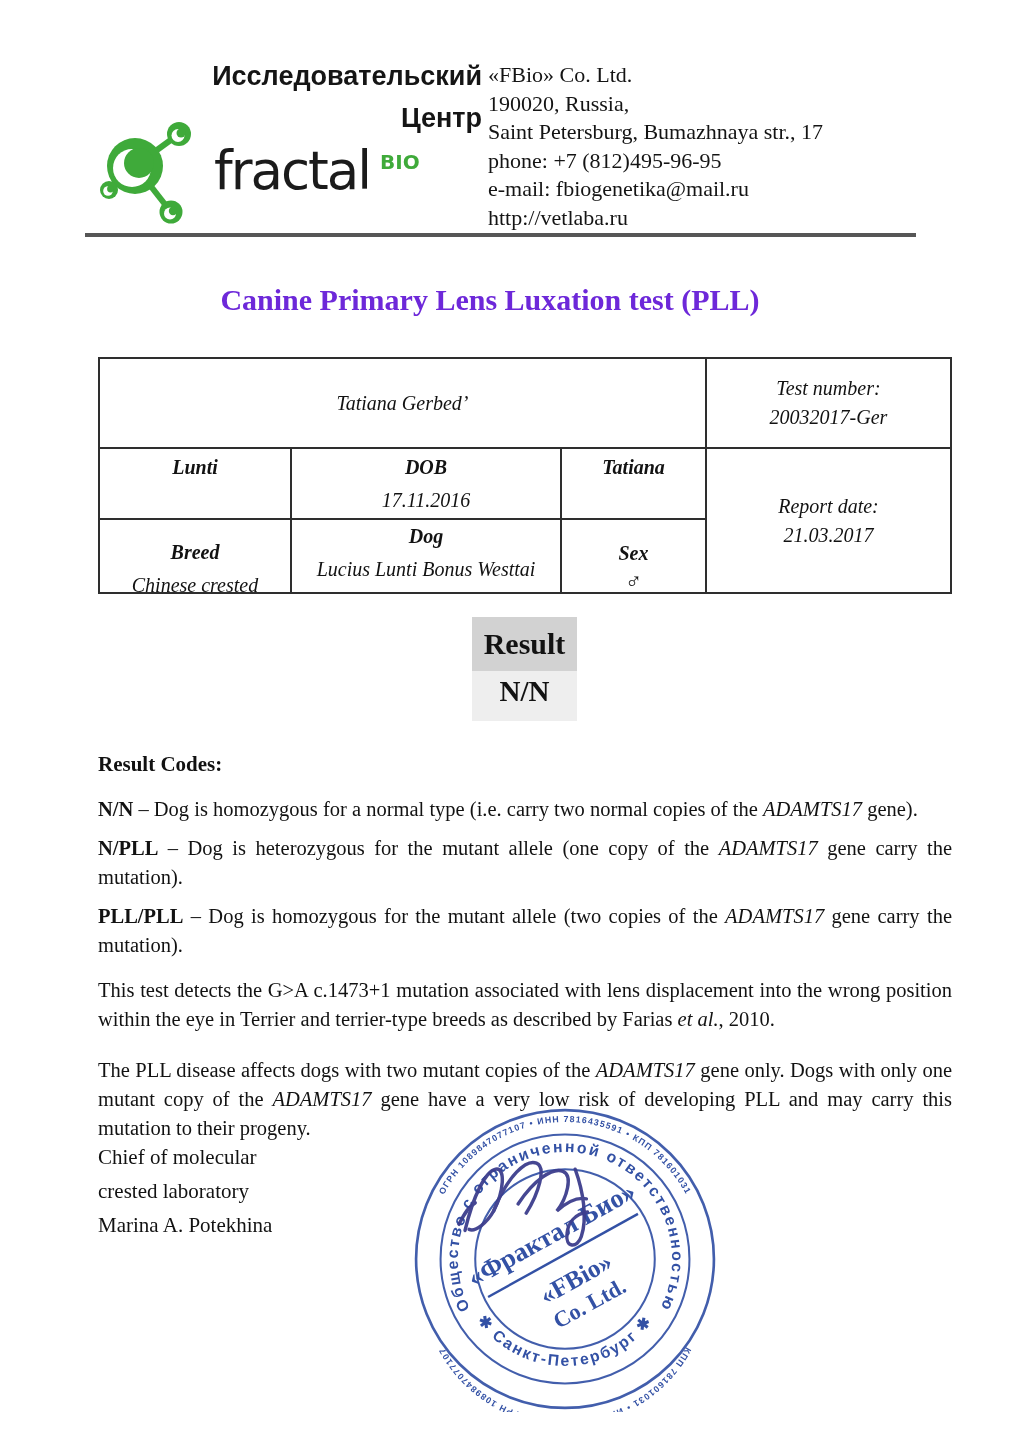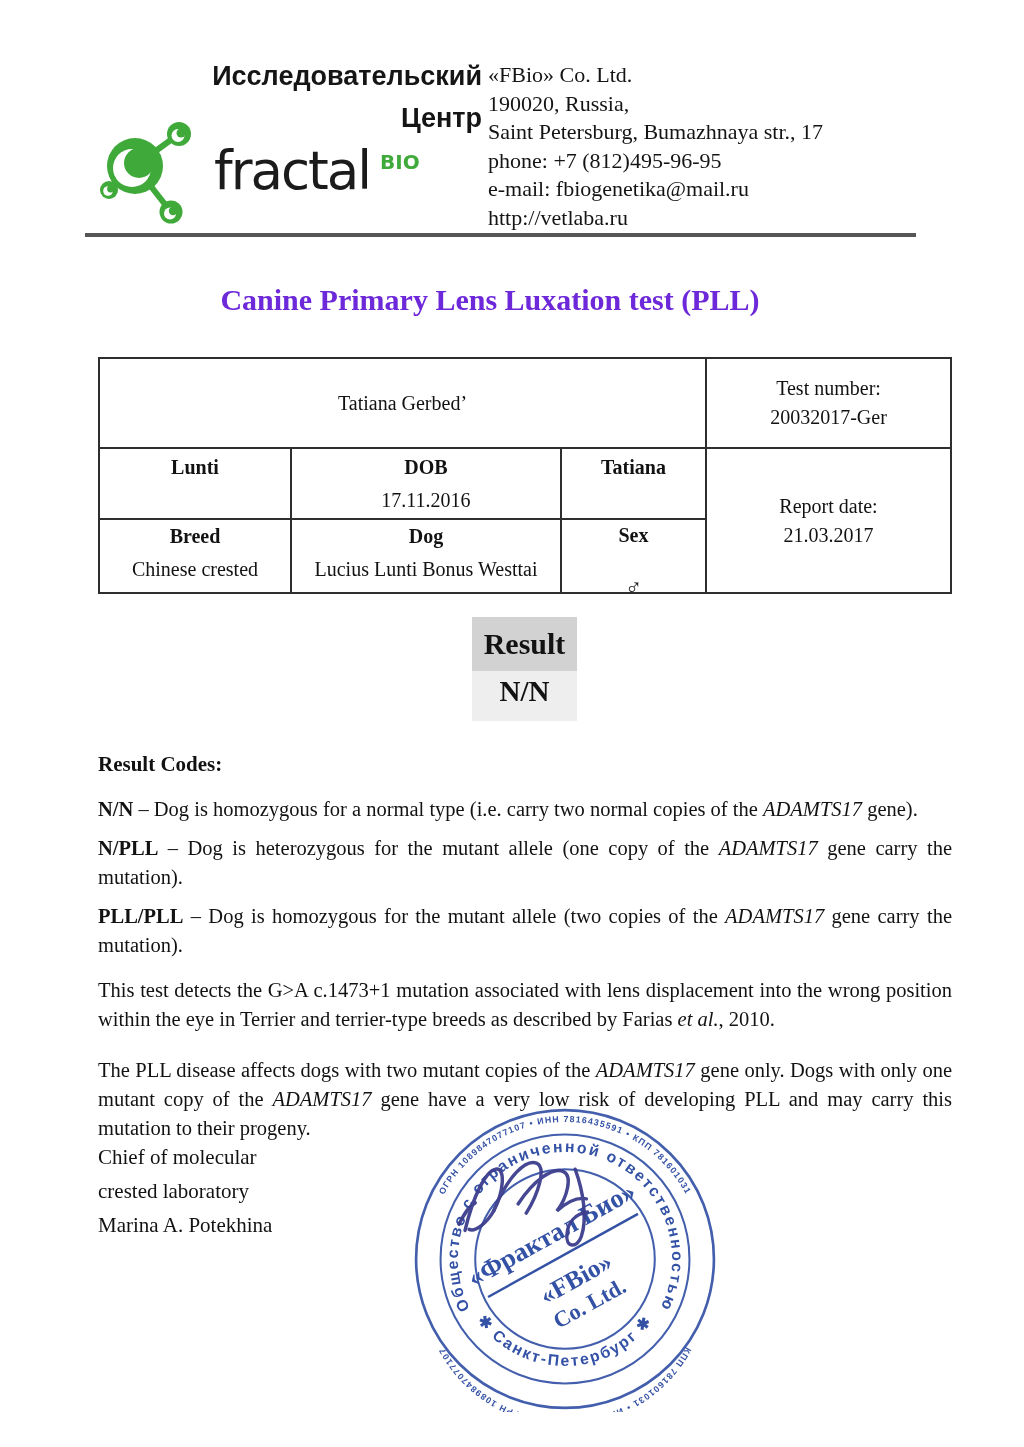--- a/index.html
+++ b/index.html
@@ -20,33 +20,33 @@
            font-size:22px;line-height:28.5px;color:#141414;}
   .rule{position:absolute;left:85px;top:233px;width:831px;height:4px;background:#565656;}
 
   
   .doc-title{position:absolute;left:90px;top:283px;width:800px;text-align:center;
              font-size:30px;font-weight:bold;color:#6d28d9;}
 
   
   .info-table{position:absolute;left:98px;top:357px;display:grid;
               grid-template-columns:192px 270px 145px 245px;
-              grid-template-rows:90px 71px 74px;border:1px solid #2e2e2e;background:#fff;}
+              grid-template-rows:90px 71px 74px;border:1px solid #2e2e2e;background:#fff;font-style:italic;}
   .cell{border:1px solid #2e2e2e;display:flex;flex-direction:column;align-items:center;
         font-size:20px;}
   .cell .hd{font-weight:bold;}
   .owner-cell{grid-area:1/1/2/4;justify-content:center;}
   .testnum-cell{grid-area:1/4/2/5;justify-content:center;text-align:center;line-height:29px;}
   .kennel-cell{grid-area:2/1/3/2;padding-top:7px;}
   .dob-cell{grid-area:2/2/3/3;padding-top:7px;}
   .tattoo-cell{grid-area:2/3/3/4;padding-top:7px;}
   .report-cell{grid-area:2/4/4/5;justify-content:center;text-align:center;line-height:29px;}
-  .breed-cell{grid-area:3/1/4/2;padding-top:5px;}
+  .breed-cell{grid-area:3/1/4/2;padding-top:21px;}
   .dog-cell{grid-area:3/2/4/3;padding-top:5px;}
-  .sex-cell{grid-area:3/3/4/4;padding-top:4px;gap:24px;}
+  .sex-cell{grid-area:3/3/4/4;padding-top:22px;}
   .cell .val{margin-top:10px;}
   .sex-cell .val{margin-top:4px;font-size:23px;}
 
   
   .result-box{position:absolute;left:472px;top:617px;width:105px;text-align:center;}
   .result-head{height:54px;background:#d2d2d2;font-size:30px;font-weight:bold;
                display:flex;align-items:center;justify-content:center;}
   .result-val{height:50px;background:#eeeeee;font-size:29px;font-weight:bold;
               display:flex;align-items:flex-start;justify-content:center;padding-top:4px;
               box-sizing:border-box;}

